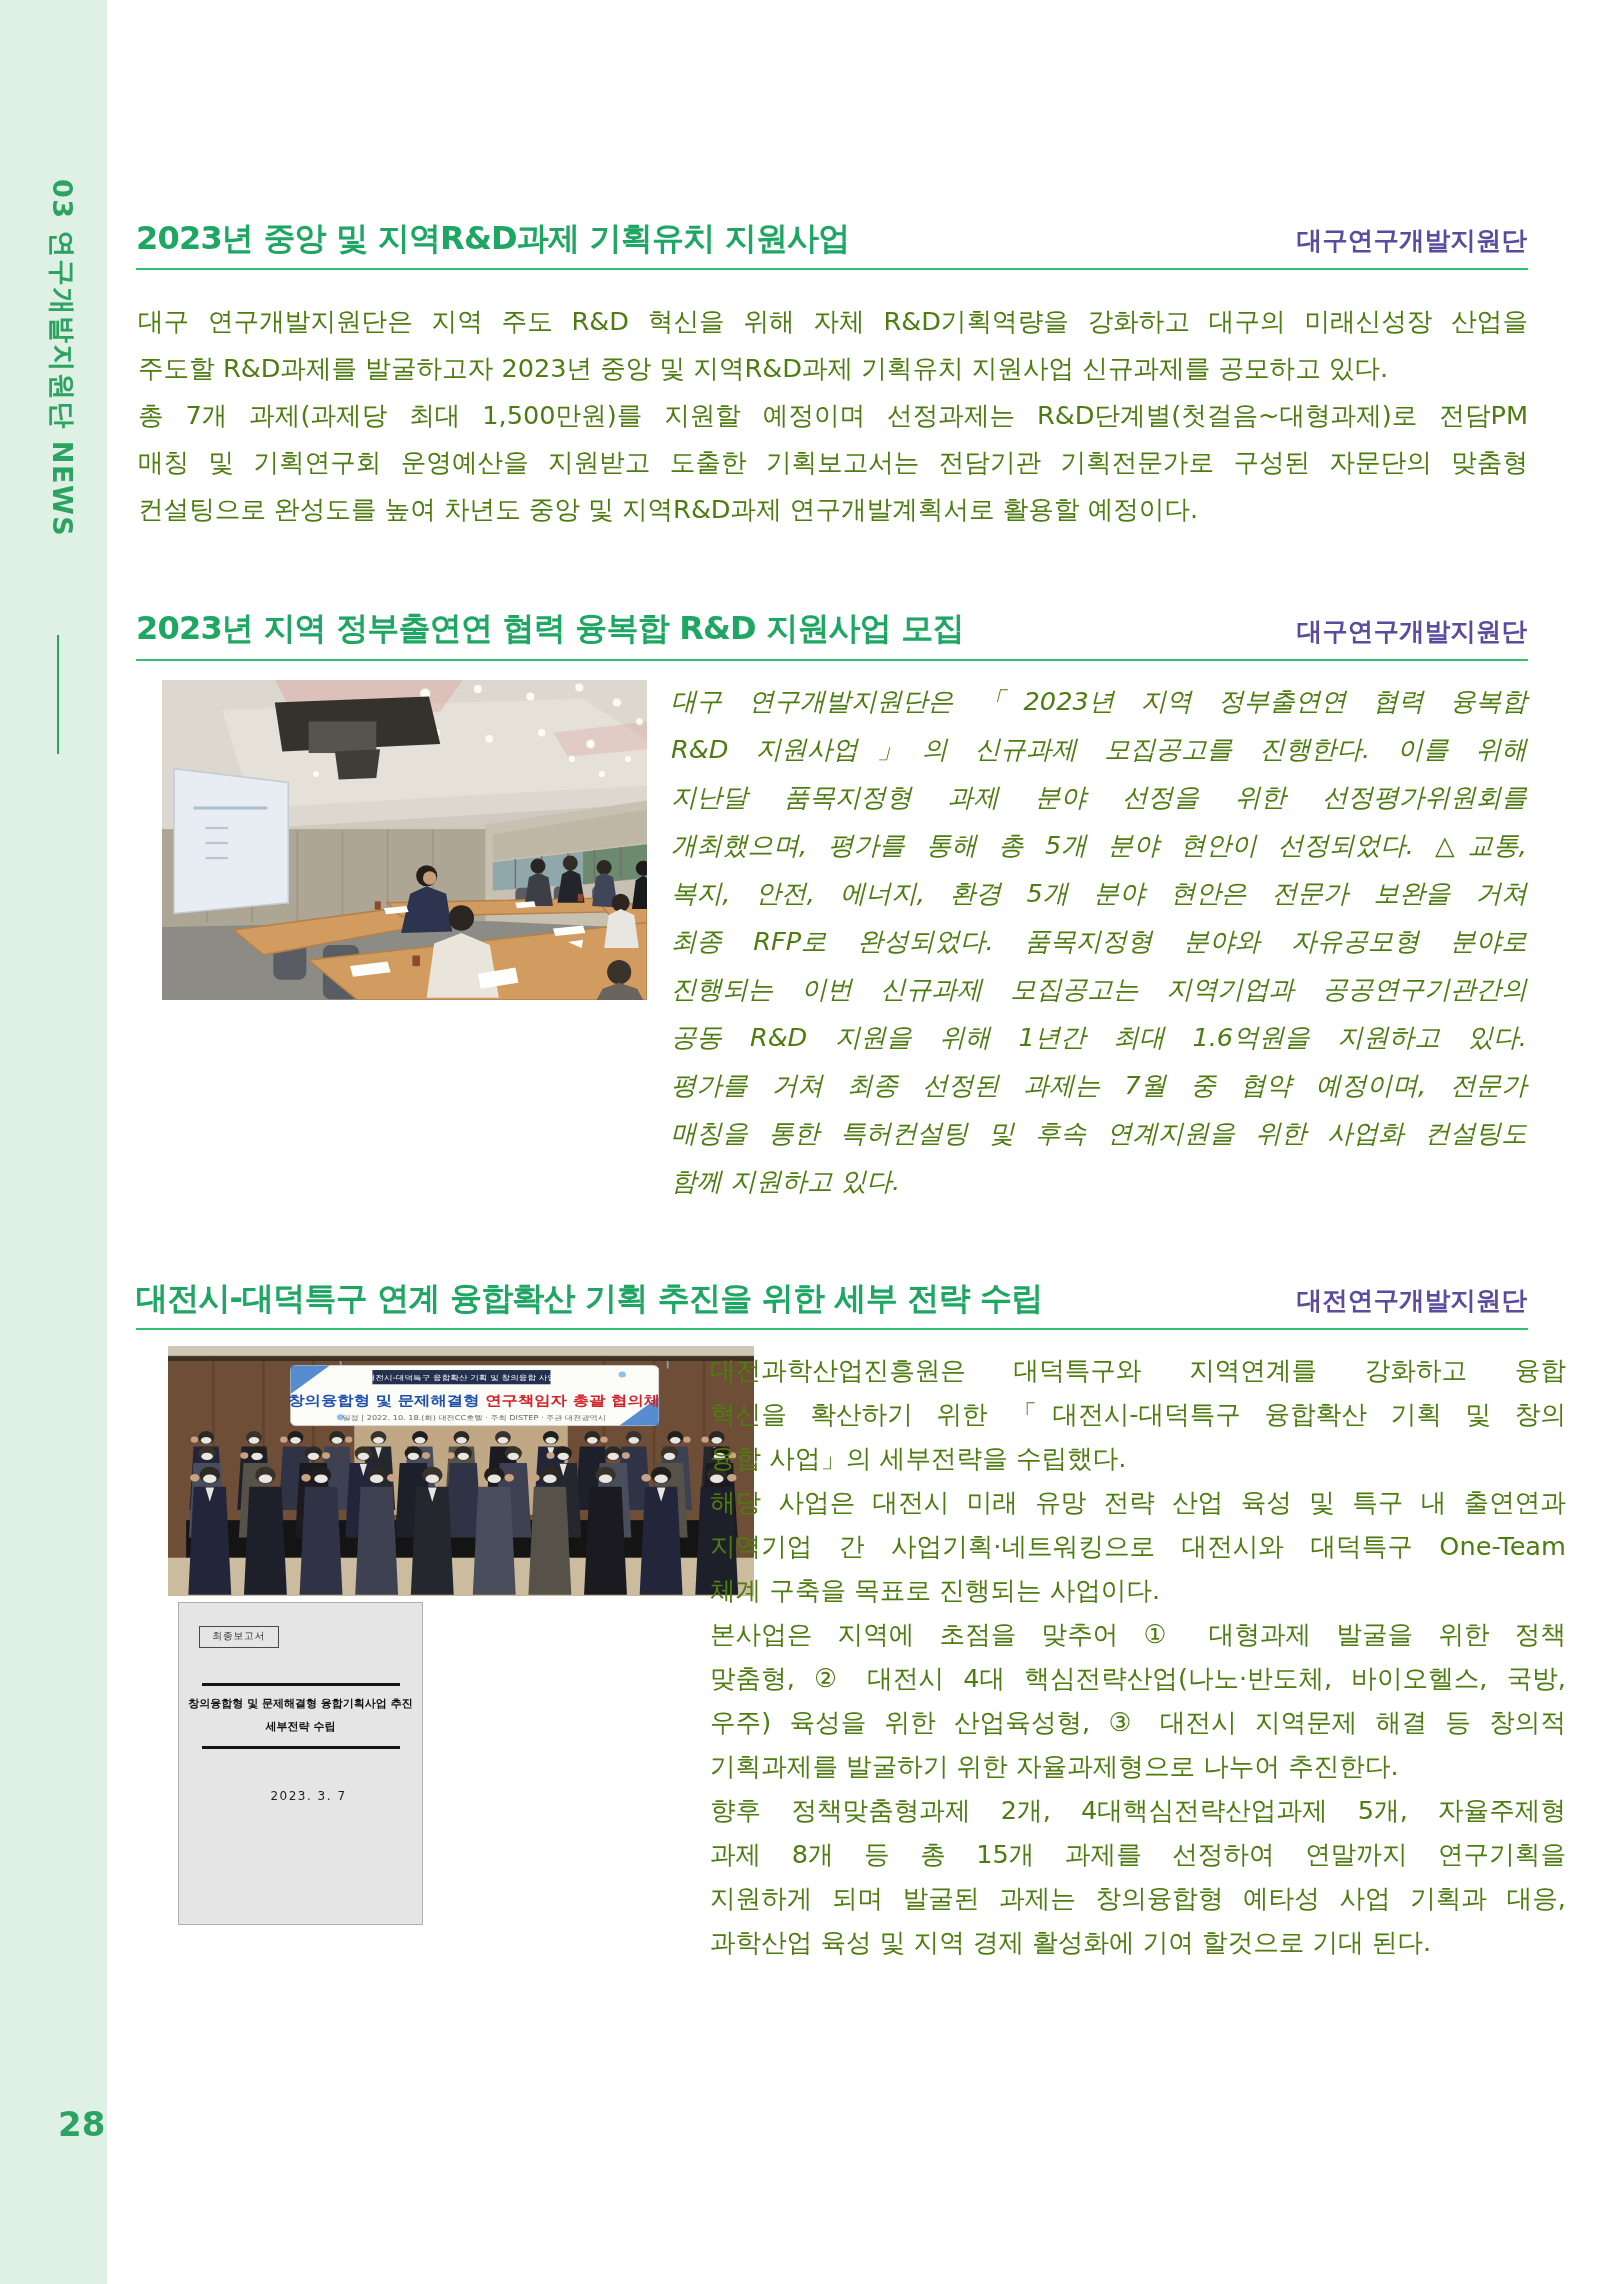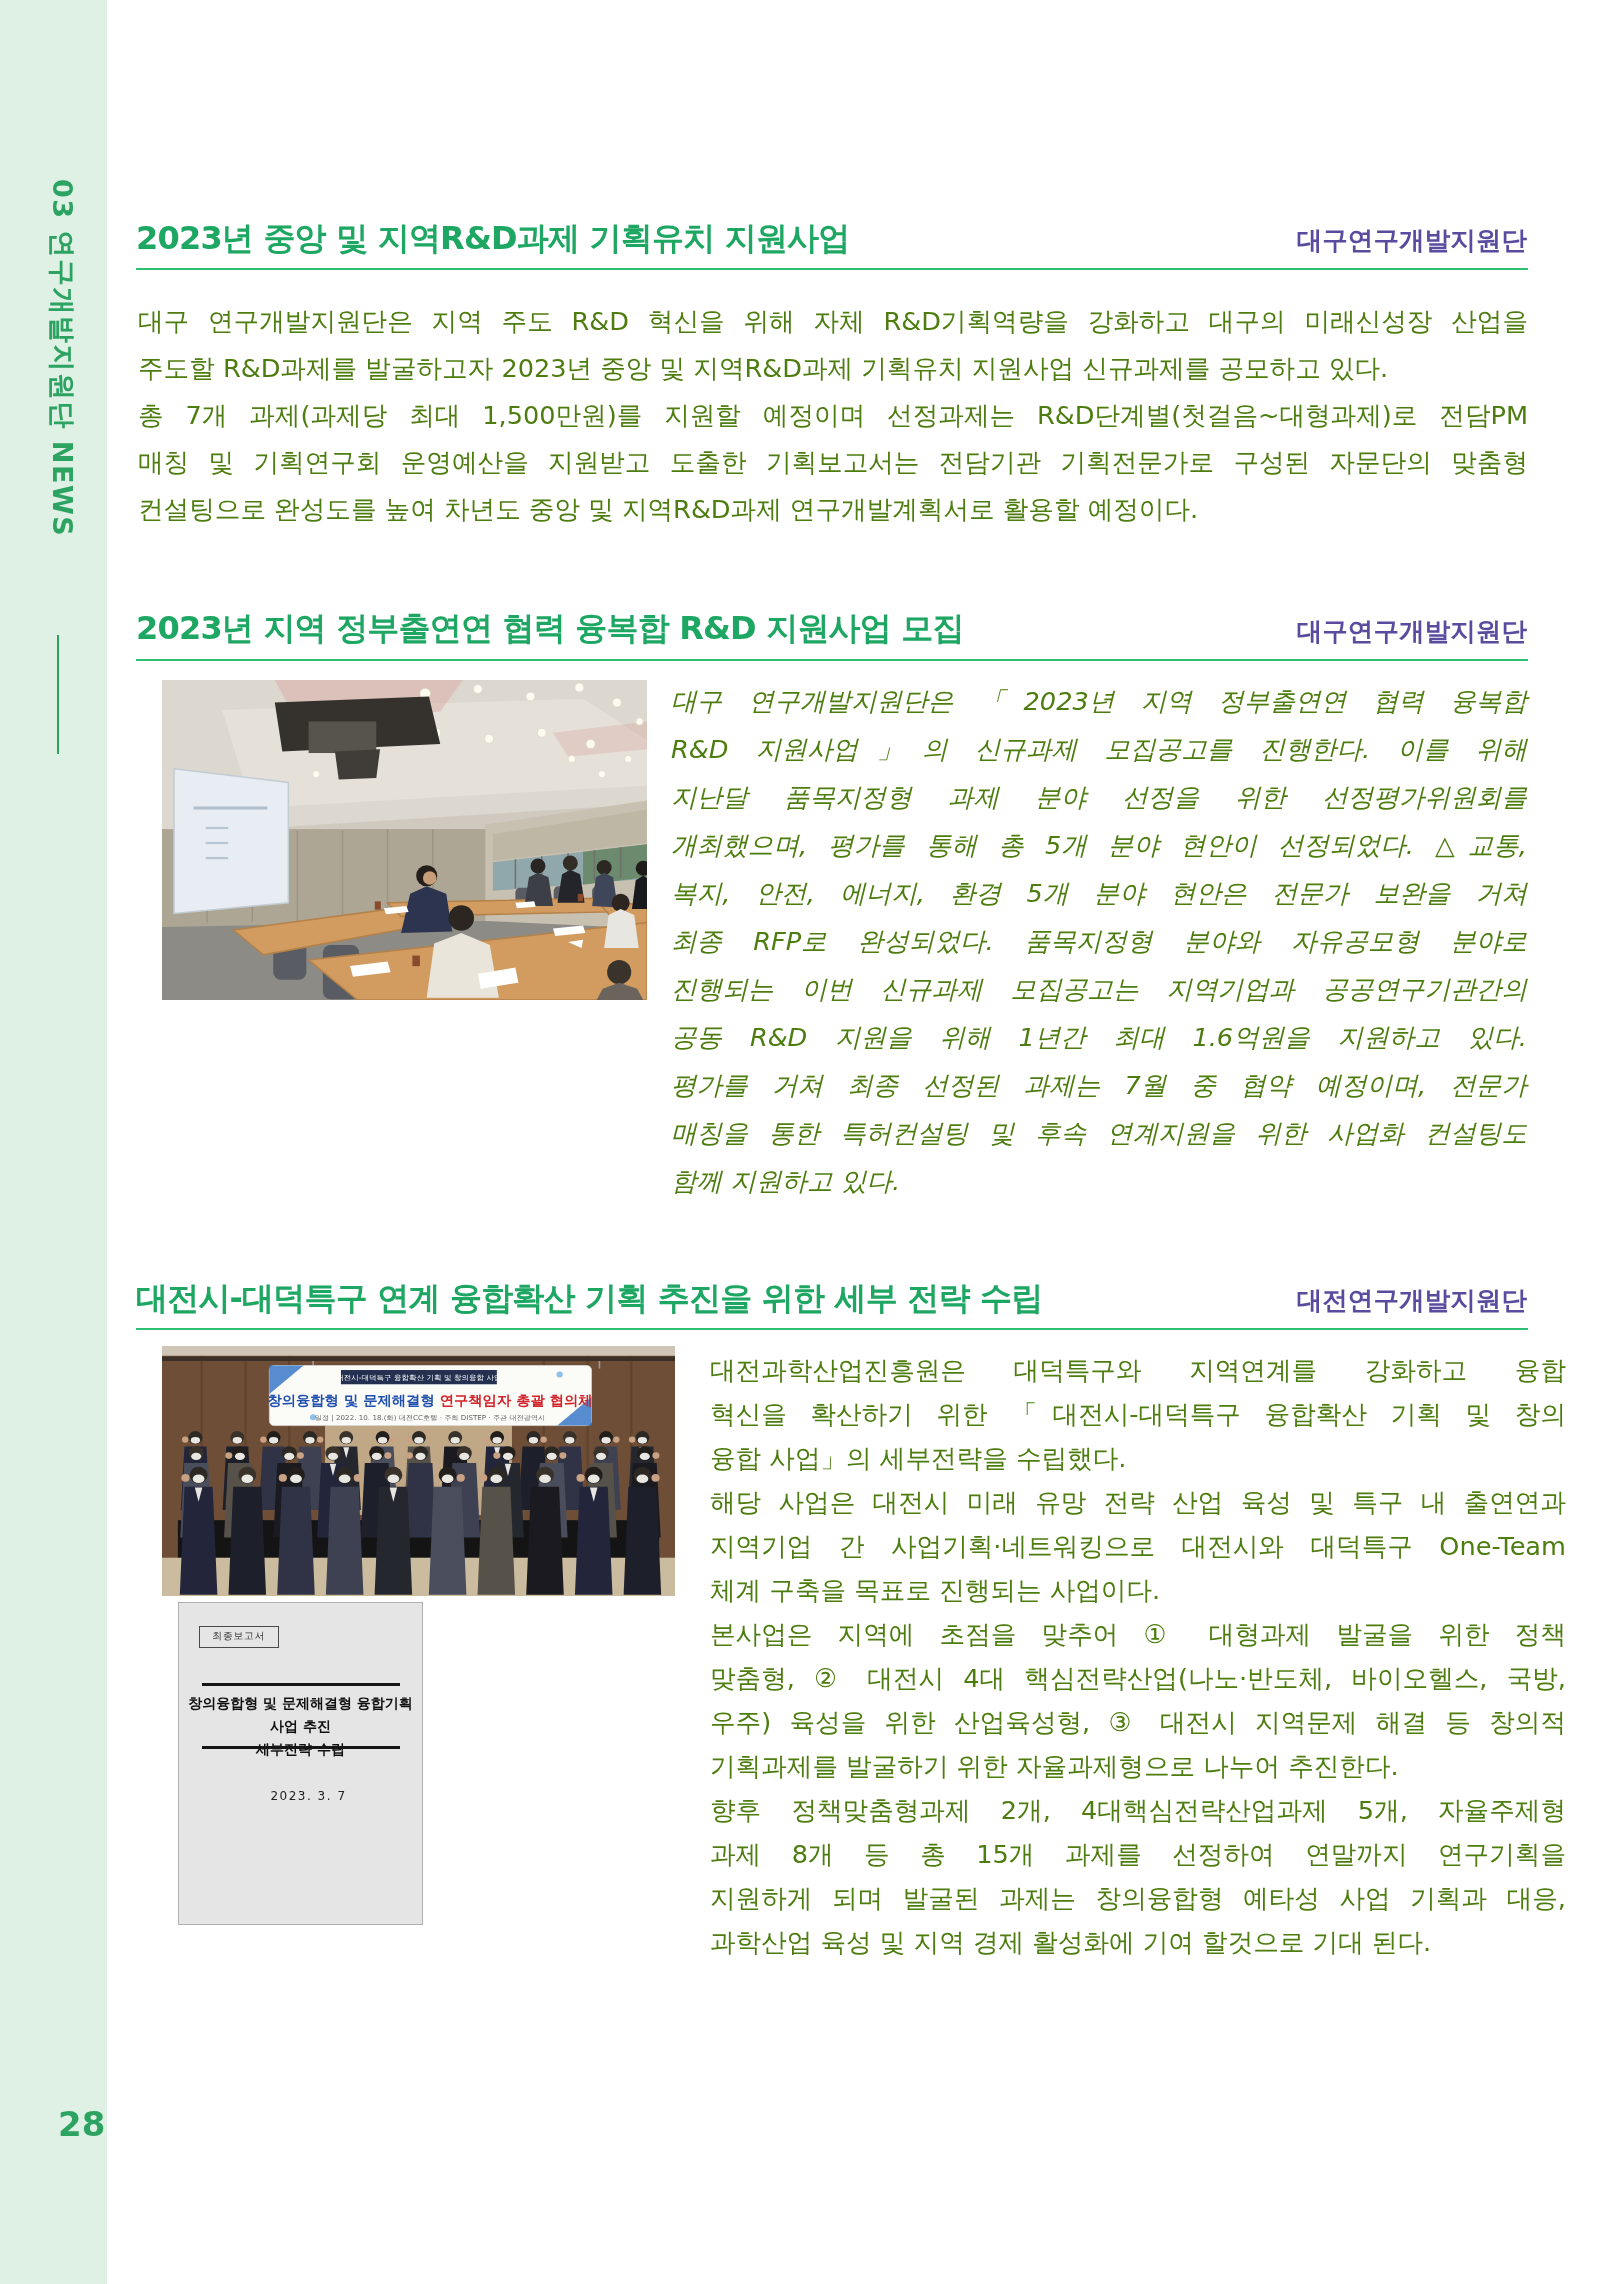--- a/index.html
+++ b/index.html
@@ -30,29 +30,29 @@
   .plast { text-align-last:left; }
   .a1 .bline { height:47px; line-height:47px; }
   .a2 .bline { height:48px; line-height:48px;font-style:italic; }
   .a3 .bline { height:44px; line-height:44px; }
   .a1 { left:138px; top:298px;  width:1390px; }
   .a2 { left:671px; top:677px;  width:856px; }
   .a3 { left:710px; top:1348px; width:856px; }
 
   
   .photo-meeting { position:absolute; left:162px; top:680px;  width:485px; height:320px; }
-  .photo-group   { position:absolute; left:162px; top:1346px; width:513px; height:250px; }
+  .photo-group   { position:absolute; left:168px; top:1346px; width:586px; height:250px; }
   .photo-meeting svg, .photo-group svg { display:block; width:100%; height:100%; }
 
   
   .doc-cover { position:absolute; left:178px; top:1602px; width:243px; height:321px; background:#e5e5e5; border:0.8px solid #b0b0b0; }
   .doc-tag   { position:absolute; left:19.5px; top:22.6px; border:1.5px solid #4a4a4a; font-size:9.8px; padding:3.8px 12.8px; color:#333; letter-spacing:0.8px; }
   .doc-rule  { position:absolute; left:22.6px; width:198px; height:3px; background:#161616; }
   .doc-rule1 { top:80px; } .doc-rule2 { top:143px; }
-  .doc-title { position:absolute; left:6px; right:6px; top:89px; text-align:center; font-weight:700; font-size:14px; line-height:23px; color:#111; }
+  .doc-title { position:absolute; left:6px; right:6px; top:89px; text-align:center; font-weight:700; font-size:11px; line-height:23px; color:#111; }
   .doc-date  { position:absolute; left:16px; right:0; top:186px; text-align:center; font-size:12px; color:#222; letter-spacing:1.5px; }
 </style>
 </head>
 <body>
 
 <div class="page">
 
   <div class="sidebar"></div>
   <div class="sidebar-label">03 연구개발지원단 NEWS</div>
   <div class="sidebar-rule"></div>

